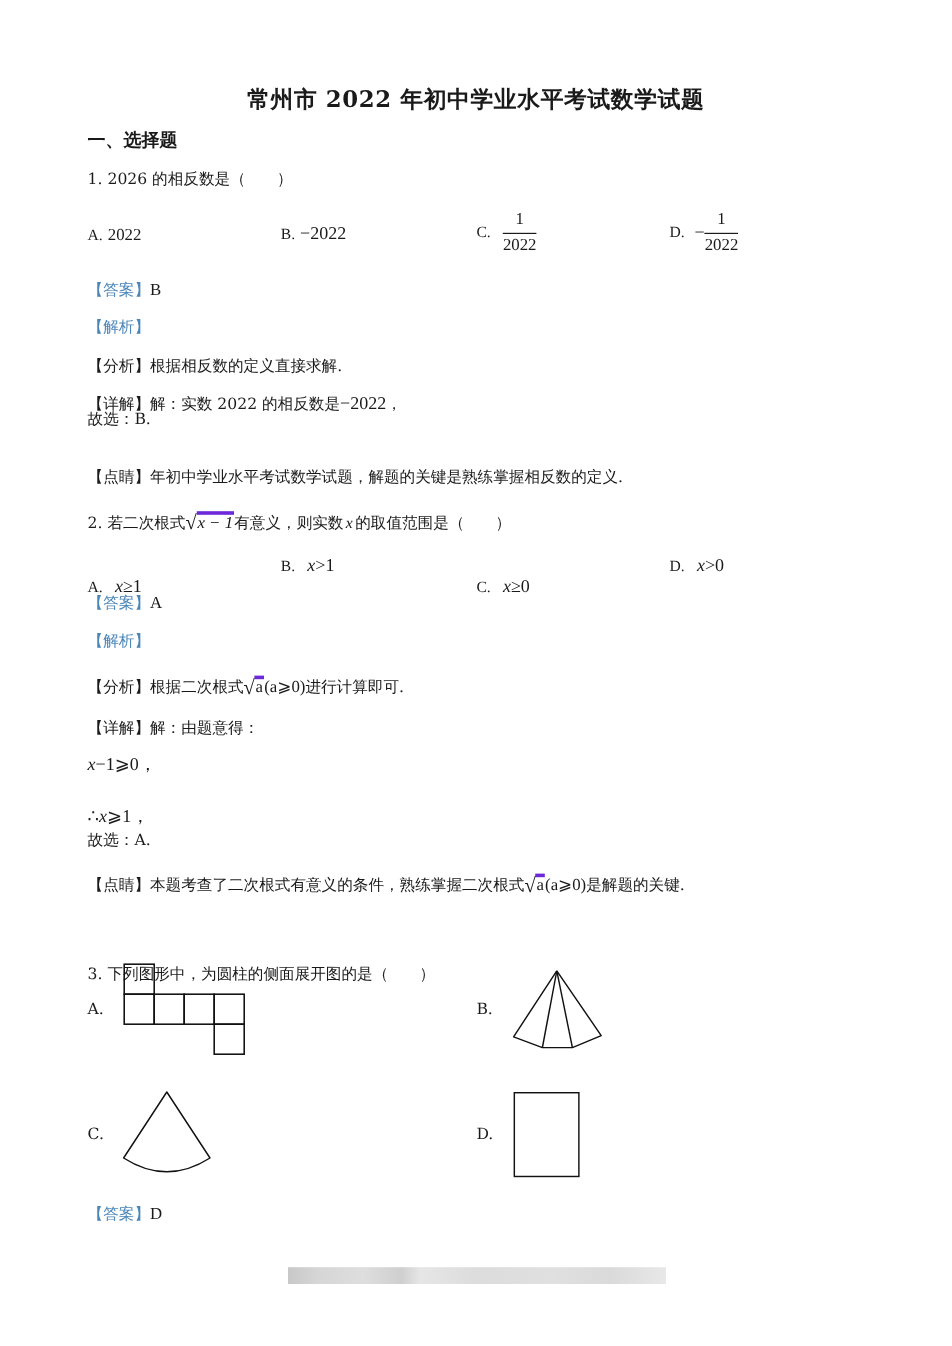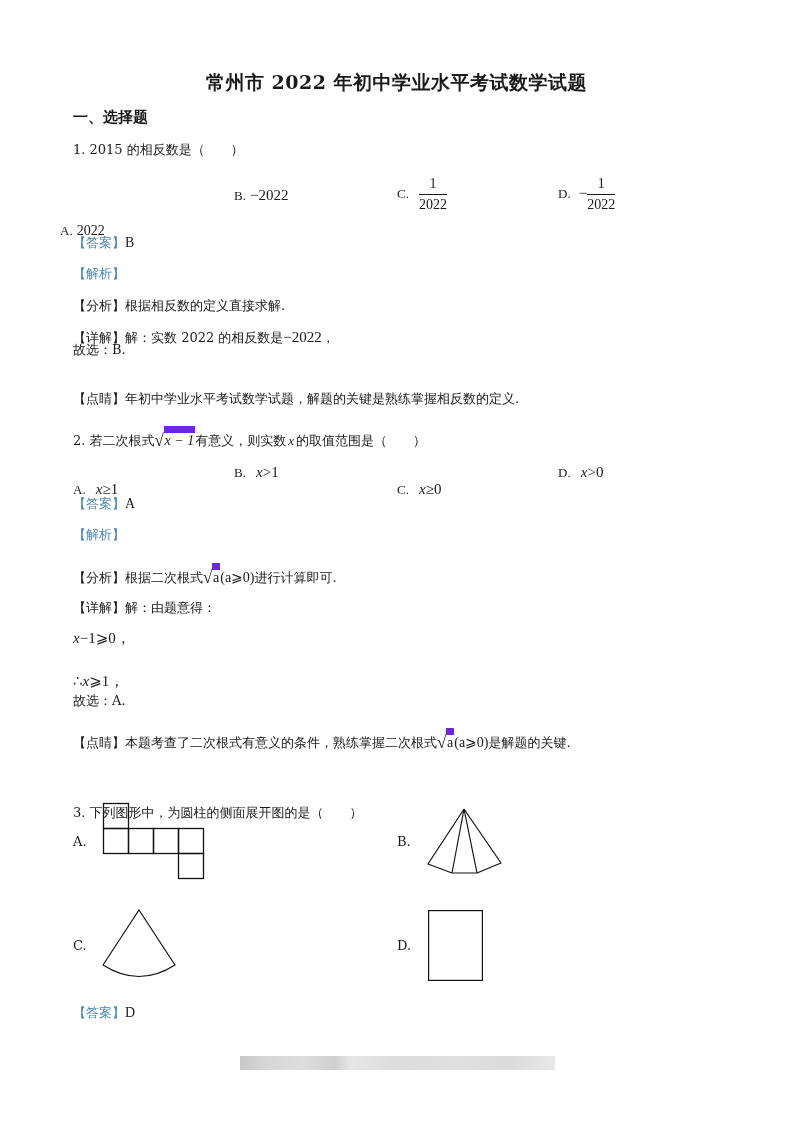--- a/index.html
+++ b/index.html
@@ -11,37 +11,37 @@
   .line { left: 73px; font-size: 13px; line-height: 18px; }
   .tag { color: #4a86b8; }
   .math { font-family: "Liberation Serif", "DejaVu Serif", serif; font-size: 15px; }
   .mi { font-style: italic; }
   .opt { font-size: 13px; line-height: 18px; }
   .opt .lab { font-family: "Liberation Serif", serif; }
   .frac { display: inline-block; vertical-align: middle; text-align: center; font-family: "Liberation Serif", serif; font-size: 14px; line-height: 16px; }
   .frac .num { display: block; border-bottom: 1px solid #1a1a1a; padding: 0 2px 2px; }
   .frac .den { display: block; padding-top: 2px; }
   .sqrt { display: inline-block; position: relative; padding-left: 9px; font-family: "Liberation Serif", serif; }
-  .sqrt .rad { border-top: 7px solid #6d28d9; padding: 0 1px; display: inline-block; line-height: 16px; font-family: Liberation Serif, serif; }
+  .sqrt .rad { border-top: 3px solid #6d28d9; padding: 0 1px; display: inline-block; line-height: 16px; font-family: Liberation Serif, serif; }
   .sqrt .sign { position: absolute; left: 0; bottom: 0; font-size: 17px; line-height: 18px; }
   svg.fig { position: absolute; overflow: visible; }
   .footer-bar { position: absolute; left: 240px; top: 1056px; width: 315px; height: 14px; background: linear-gradient(90deg, #c8c8c8 0%, #d6d6d6 8%, #dedede 20%, #cfcfcf 30%, #e6e6e6 35%, #dcdcdc 50%, #e0e0e0 70%, #dadada 85%, #e8e8e8 100%); }
 </style>
 </head>
 <body>
 
 <div class="abs title">常州市 2022 年初中学业水平考试数学试题</div>
 <div class="abs section">一、选择题</div>
 
 <div class="abs line" style="top:141px;">
   <span>1.</span>
-  <span>2015 的相反数是（　　）</span>
+  <span>2026 的相反数是（　　）</span>
 </div>
 
-<div class="abs opt" style="left:60px; top:187px;margin-top:35px;">
+<div class="abs opt" style="left:73px; top:187px;">
   <span class="lab">A.</span>
   <span class="math" style="font-size:14px;">2022</span>
 </div>
 <div class="abs opt" style="left:234px; top:186px;">
   <span class="lab">B.</span>
   <span class="math">−2022</span>
 </div>
 <div class="abs opt" style="left:397px; top:176px;">
   <span class="lab">C.</span>
   <span class="frac" style="margin-left:6px;">

